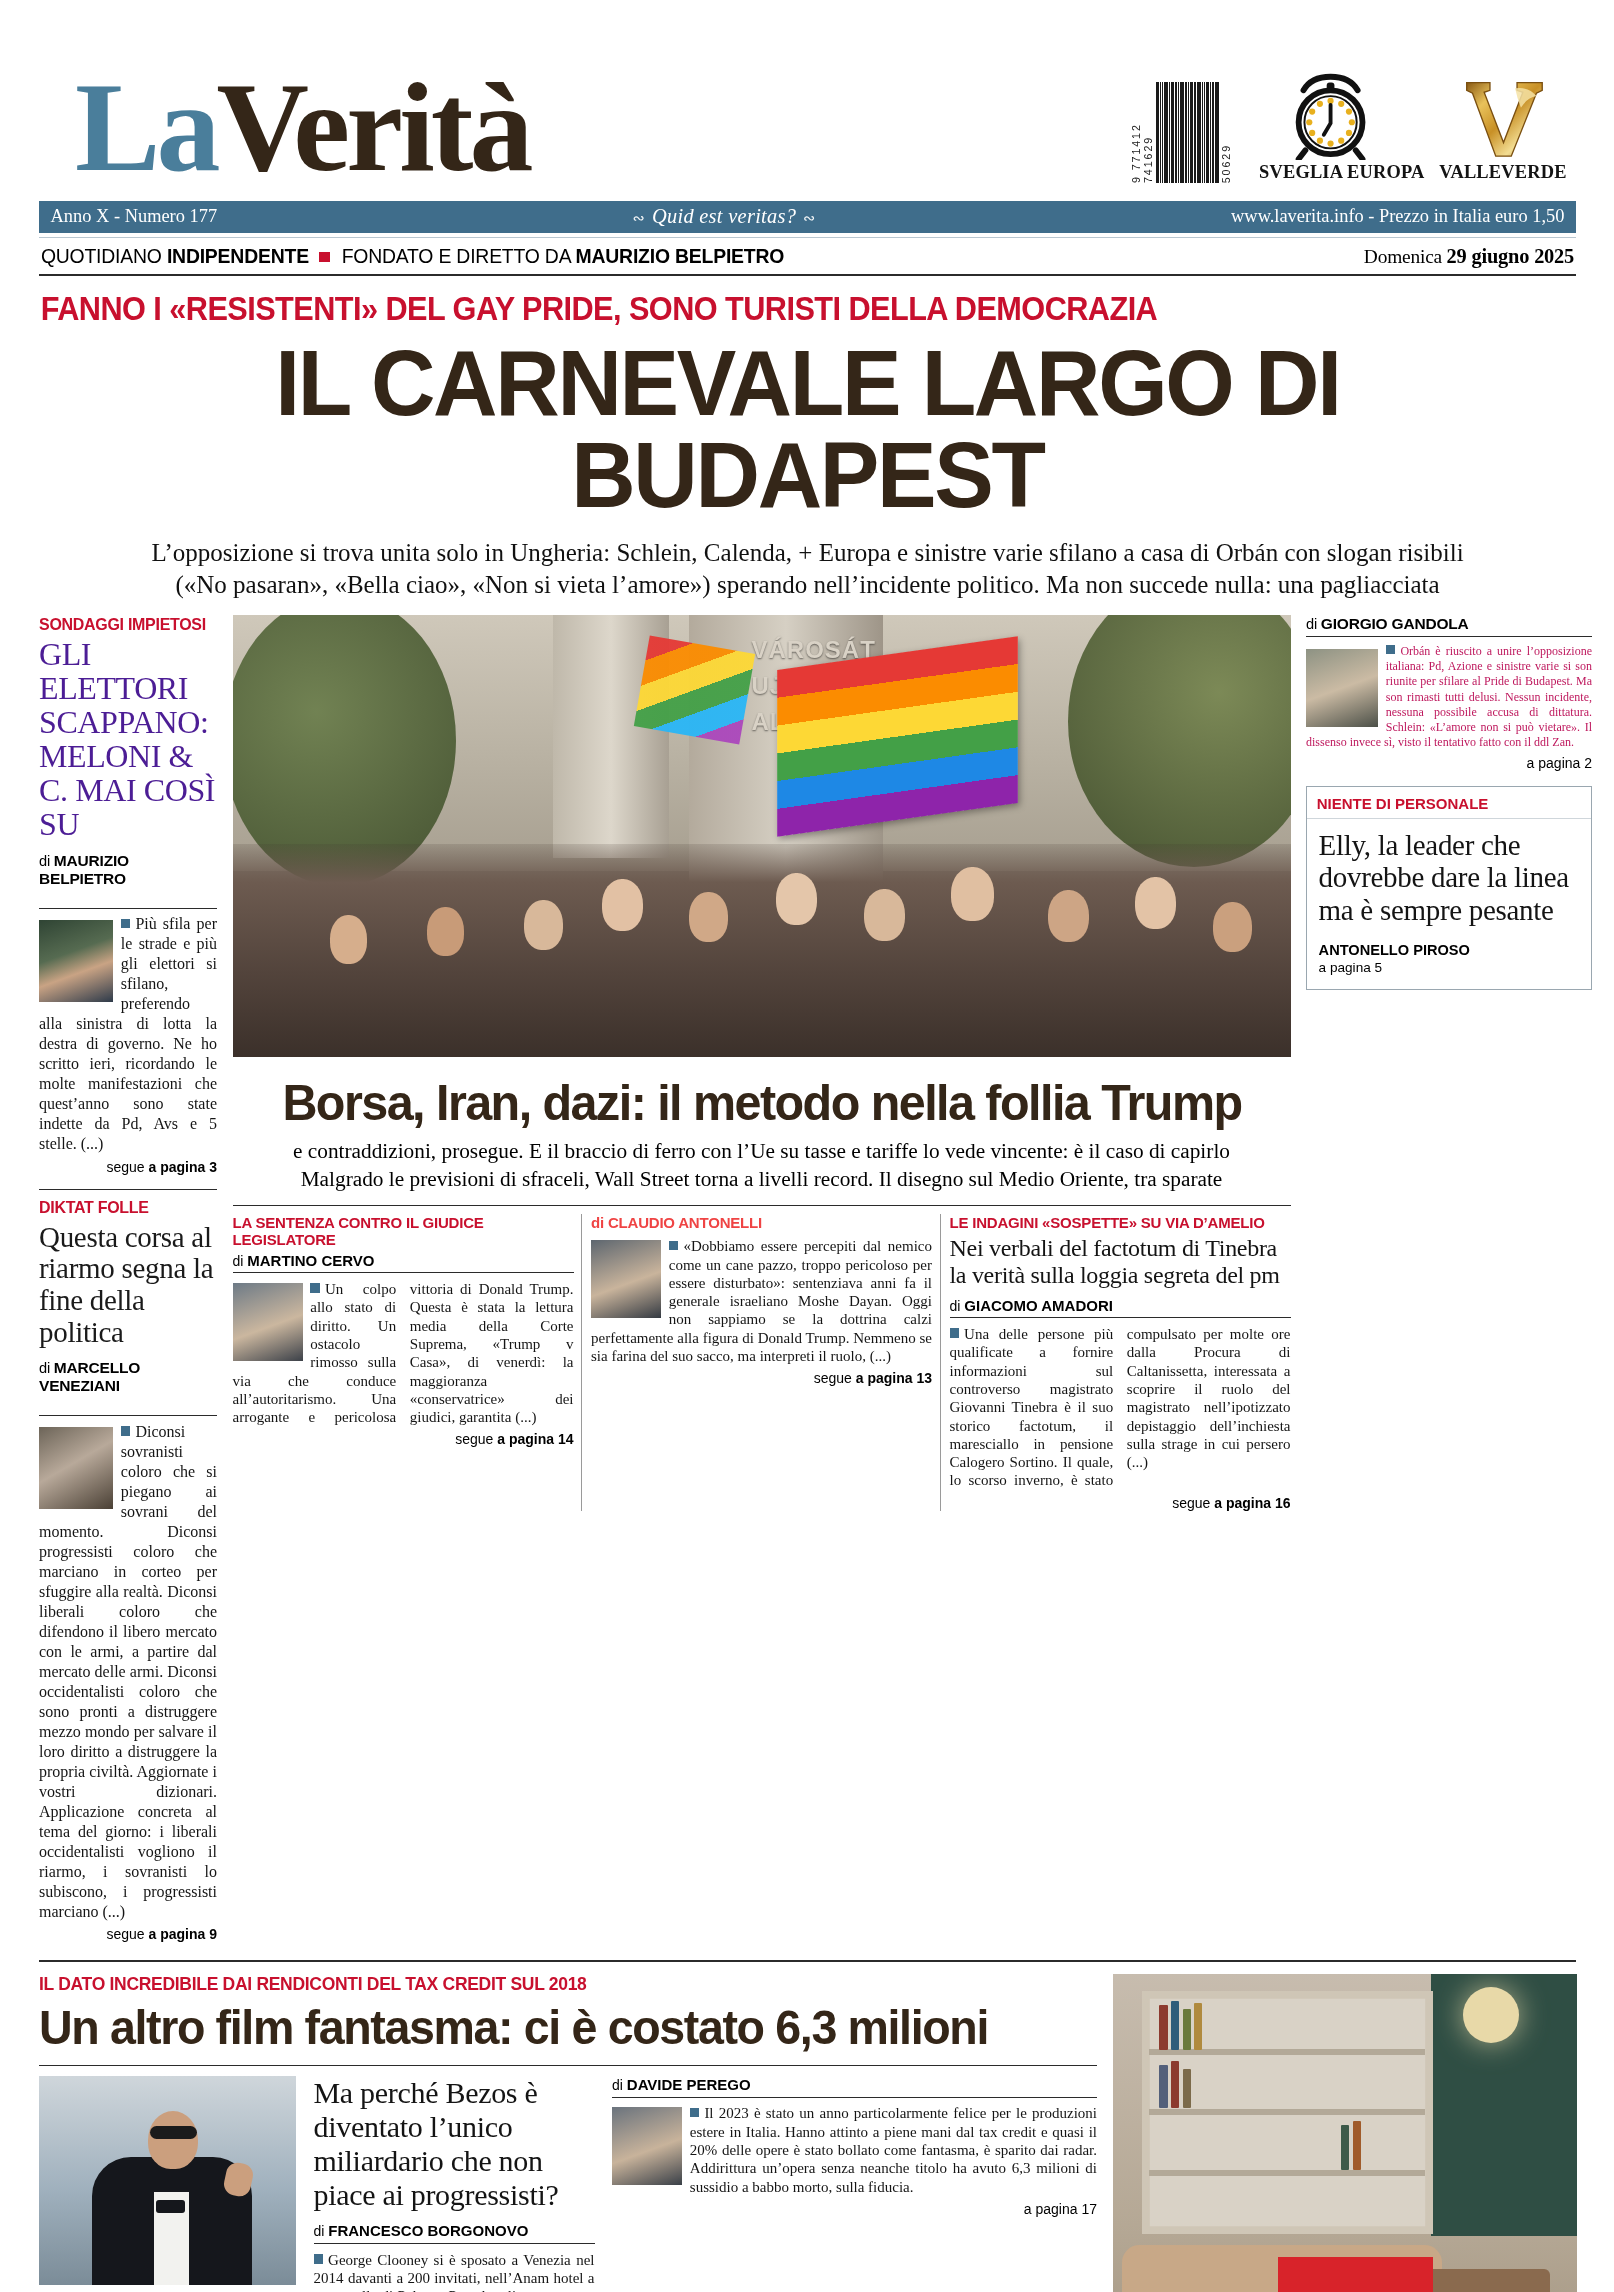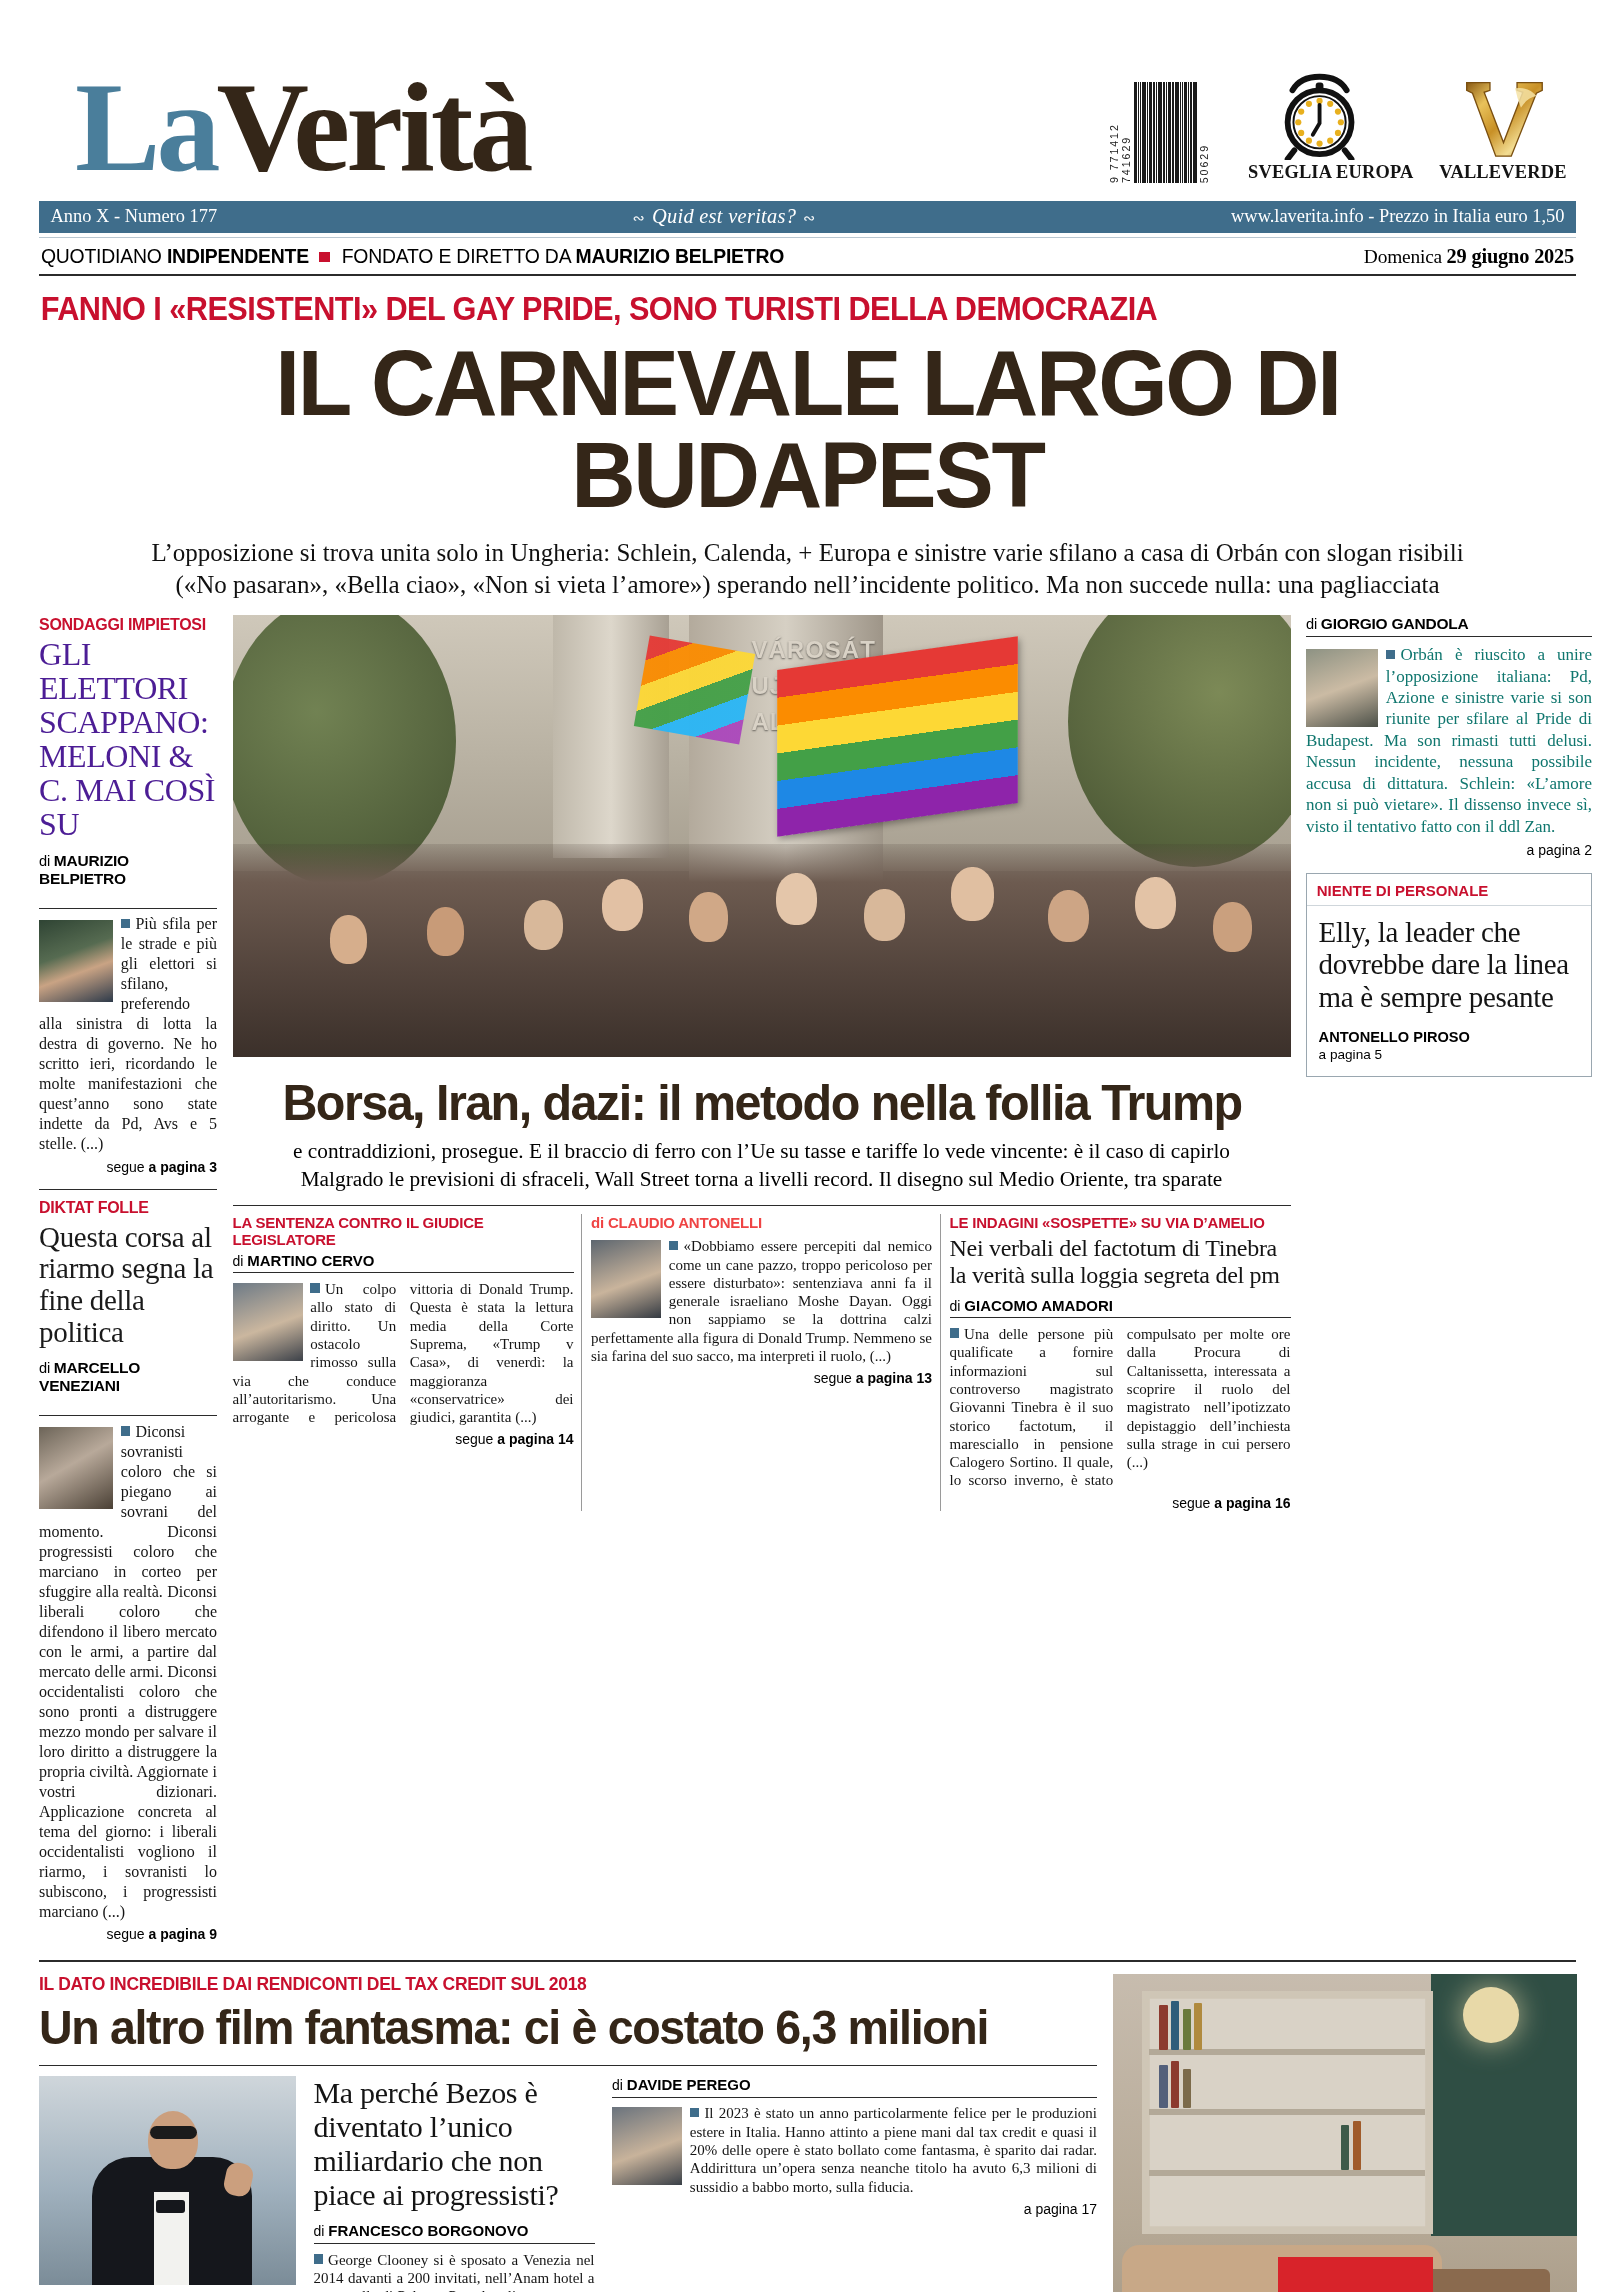--- a/index.html
+++ b/index.html
@@ -7,21 +7,21 @@
   body{font-family:"Liberation Serif", serif;}
   .page{
     width:1615px;height:2292px;background:#ffffff;margin:0 auto;position:relative;
     box-sizing:border-box;padding:0 39px;overflow:hidden;
   }
   
   .masthead{display:flex;align-items:flex-end;justify-content:space-between;padding-top:41px;height:146px;}
   .logo{font-family:"Liberation Serif", serif;font-weight:bold;font-size:128px;line-height:.94;letter-spacing:-3.9px;white-space:nowrap;margin-left:36px;}
   .logo .la{color:#4a7e9b;}
   .logo .ver{color:#342618;}
-  .mast-right{display:flex;align-items:flex-end;gap:36px;padding-bottom:3.9px;}
+  .mast-right{display:flex;align-items:flex-end;gap:25px;padding-bottom:3.9px;}
   .barcode{display:flex;align-items:flex-end;gap:0;height:109px;position:relative;}
   .barcode .bars{display:flex;align-items:flex-end;height:101px;}
   .barcode .bars i{display:block;background:#1a1a1a;height:100%;margin-right:1px;}
   .bc-num{writing-mode:vertical-rl;text-orientation:sideways;transform:rotate(180deg);
     font-family:"Liberation Sans", sans-serif;font-size:10.7px;letter-spacing:1.9px;color:#1a1a1a;margin-right:1.9px;}
   .sponsor{width:146px;text-align:center;}
   .sponsor .glyph{height:95px;display:flex;align-items:flex-end;justify-content:center;}
   .sponsor .cap{font-family:"Liberation Serif",serif;font-weight:bold;font-size:18.4px;letter-spacing:0.2px;color:#141414;white-space:nowrap;margin-top:1.9px;}
   
   .bluebar{background:#3f6d8b;color:#fff;height:32px;display:flex;align-items:center;
@@ -95,21 +95,21 @@
   .t-title{font-size:24px;line-height:1.13;color:#141414;letter-spacing:-0.3px;margin-bottom:7.8px;}
   .t-by{font-family:"Liberation Sans",sans-serif;font-size:14px;border-bottom:1.9px solid #2b2b2b;padding-bottom:2.9px;margin-bottom:6.8px;}
   .t-by b{font-weight:bold;font-size:15px;}
   .two-col{column-count:2;column-gap:13.6px;column-rule:0;}
   .t-body{font-size:15px;line-height:1.22;text-align:justify;color:#151515;}
   .t-thumb{width:70px;height:78px;float:left;margin:2.9px 7.8px 1.9px 0;}
   
   .col-r{}
   .r-by{font-family:"Liberation Sans",sans-serif;font-size:14.6px;border-bottom:1.9px solid #2b2b2b;padding-bottom:3.9px;letter-spacing:-0.2px;}
   .r-by b{font-weight:bold;font-size:15.5px;}
-  .r-body{font-size:17px;line-height:1.26;text-align:justify;color:#0f766e;margin-top:6.8px;}
+  .r-body{font-size:12px;line-height:1.26;text-align:justify;color:#be185d;margin-top:6.8px;}
   .r-thumb{width:72px;height:78px;float:left;margin:4.9px 7.8px 1.9px 0;}
   .boxed{border:1px solid #9aa7b0;margin-top:15.5px;padding:0 0 13.6px;}
   .box-kick{background:#fff;color:#c8102e;font-family:"Liberation Sans",sans-serif;font-weight:bold;
     font-size:15px;padding:7.8px 9.7px 5.8px;border-bottom:1px solid #cfd6db;}
   .box-title{font-size:29px;line-height:1.13;padding:9.7px 11.6px 0;color:#141414;letter-spacing:-0.3px;}
   .box-auth{font-family:"Liberation Sans",sans-serif;font-weight:bold;font-size:14.6px;padding:15.5px 11.6px 0;}
   .box-pag{font-family:"Liberation Sans",sans-serif;font-size:13.6px;padding:1.9px 11.6px 0;}
   
   .bottom{margin-top:17.5px;border-top:2.9px solid #2b2b2b;padding-top:11.6px;
     display:grid;grid-template-columns:1058px 464px;gap:0 15.5px;}

